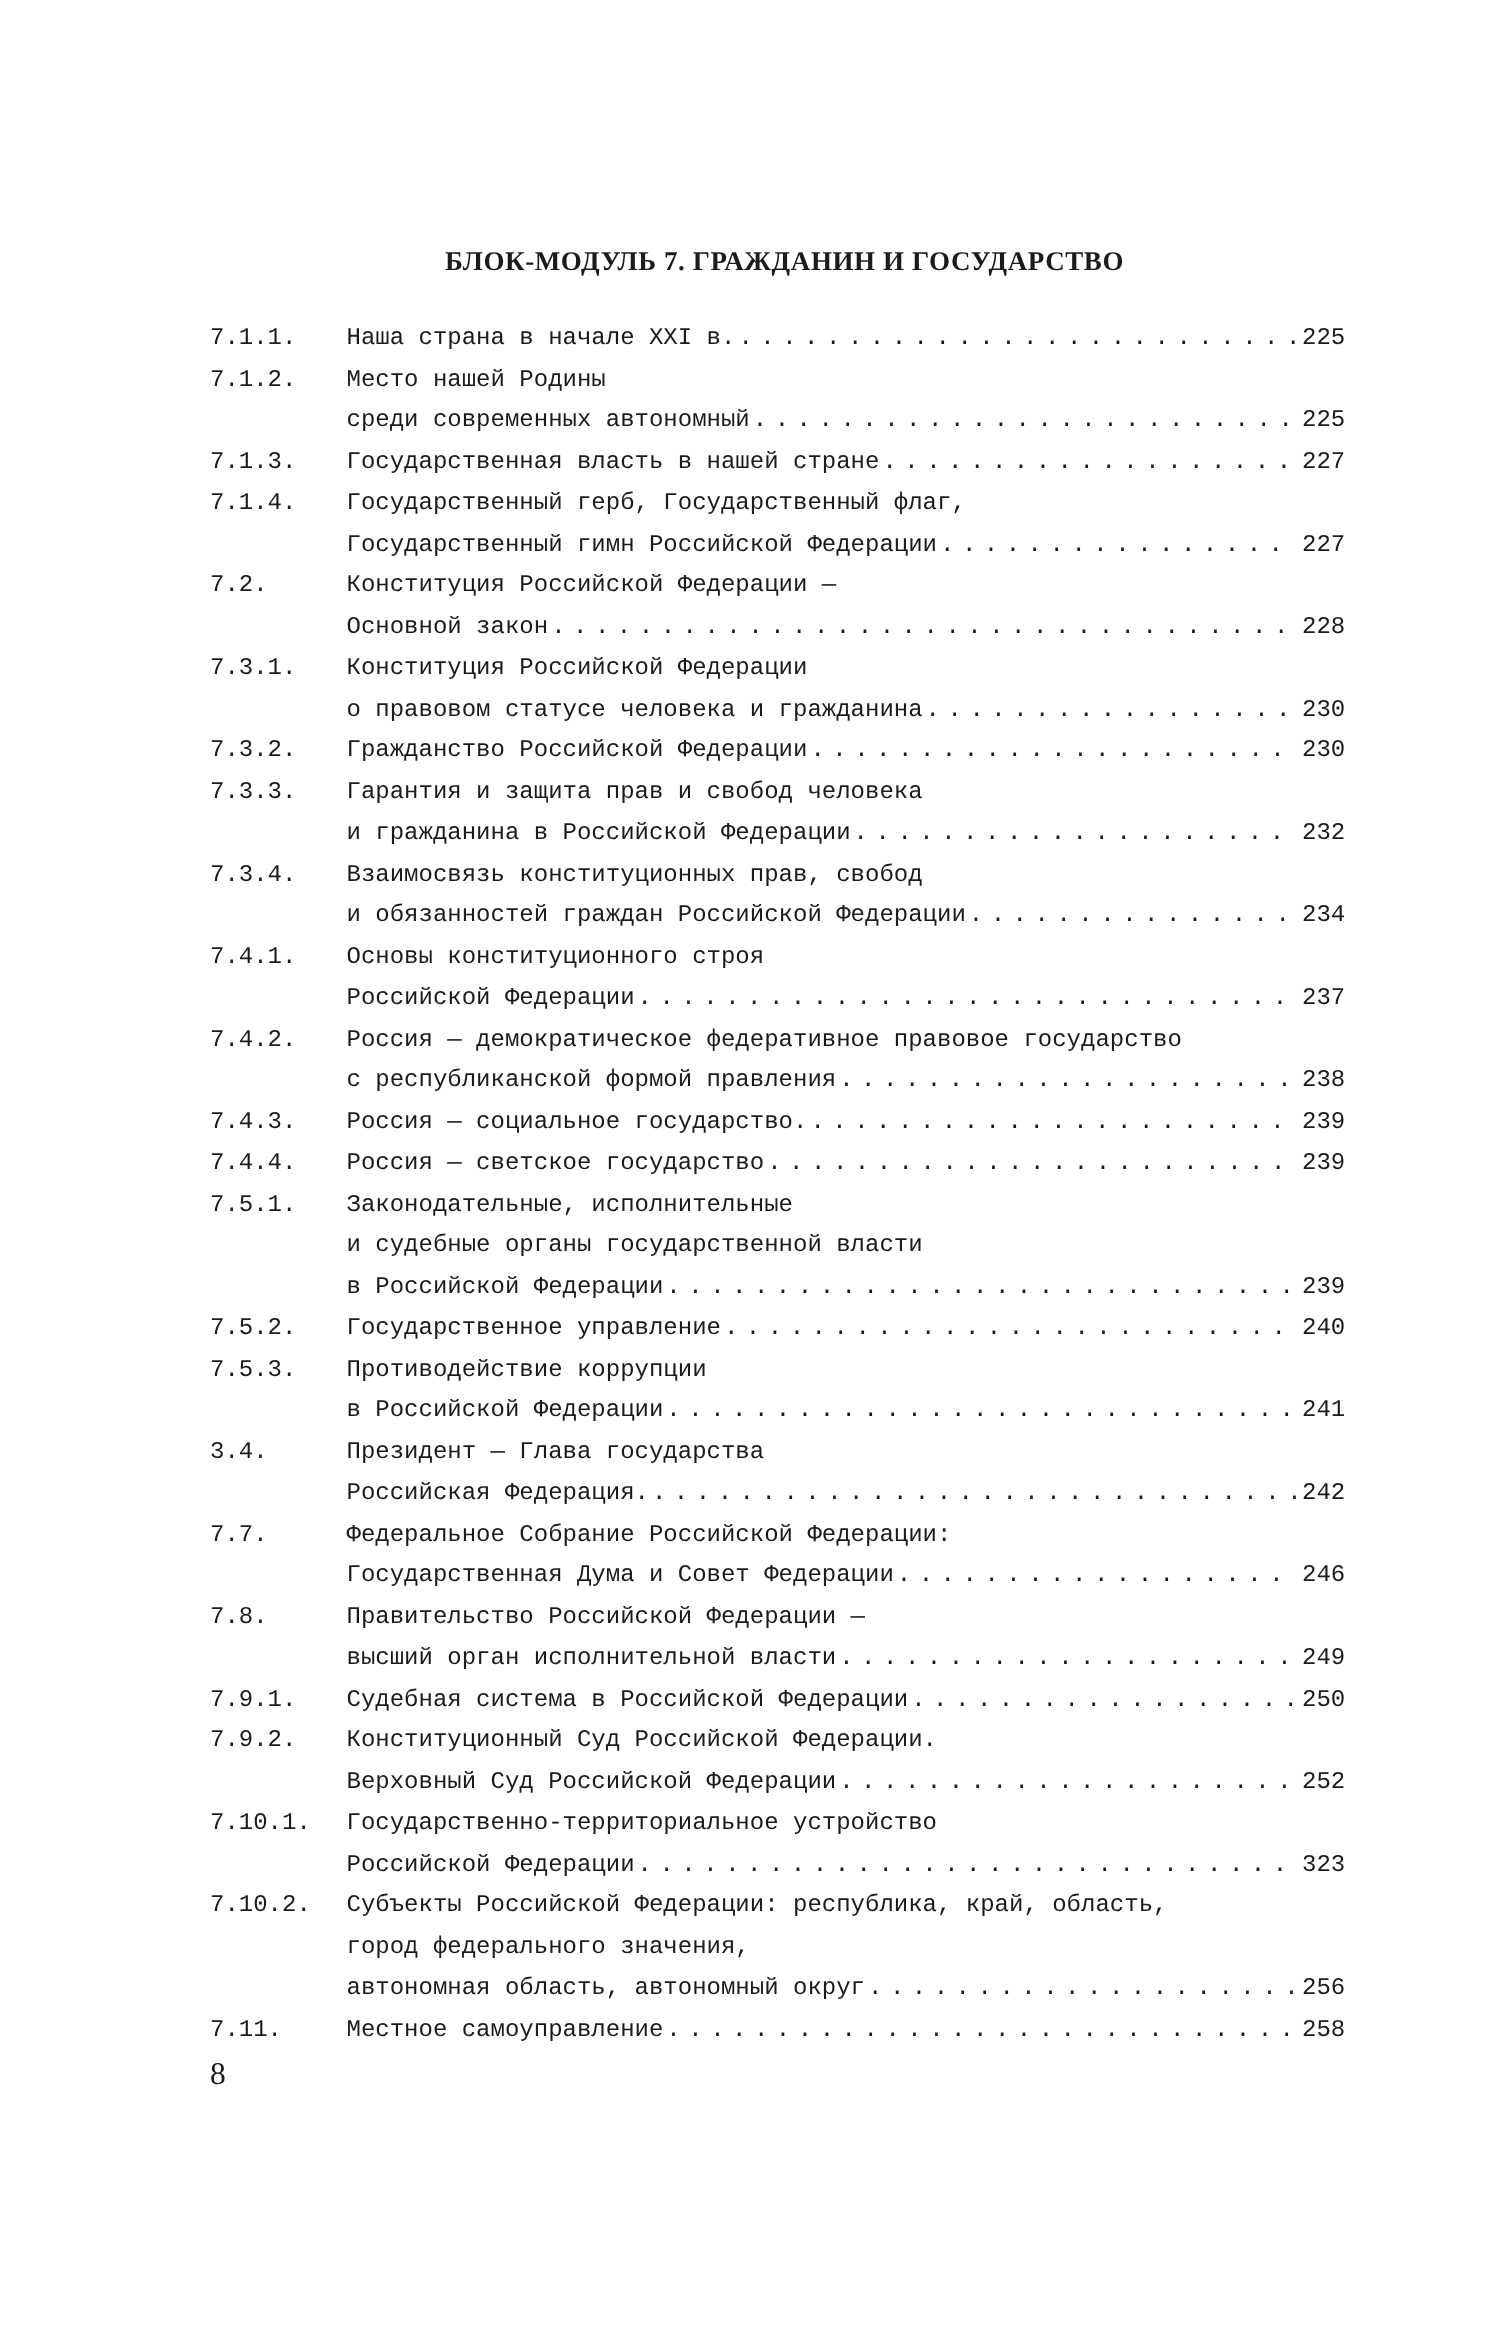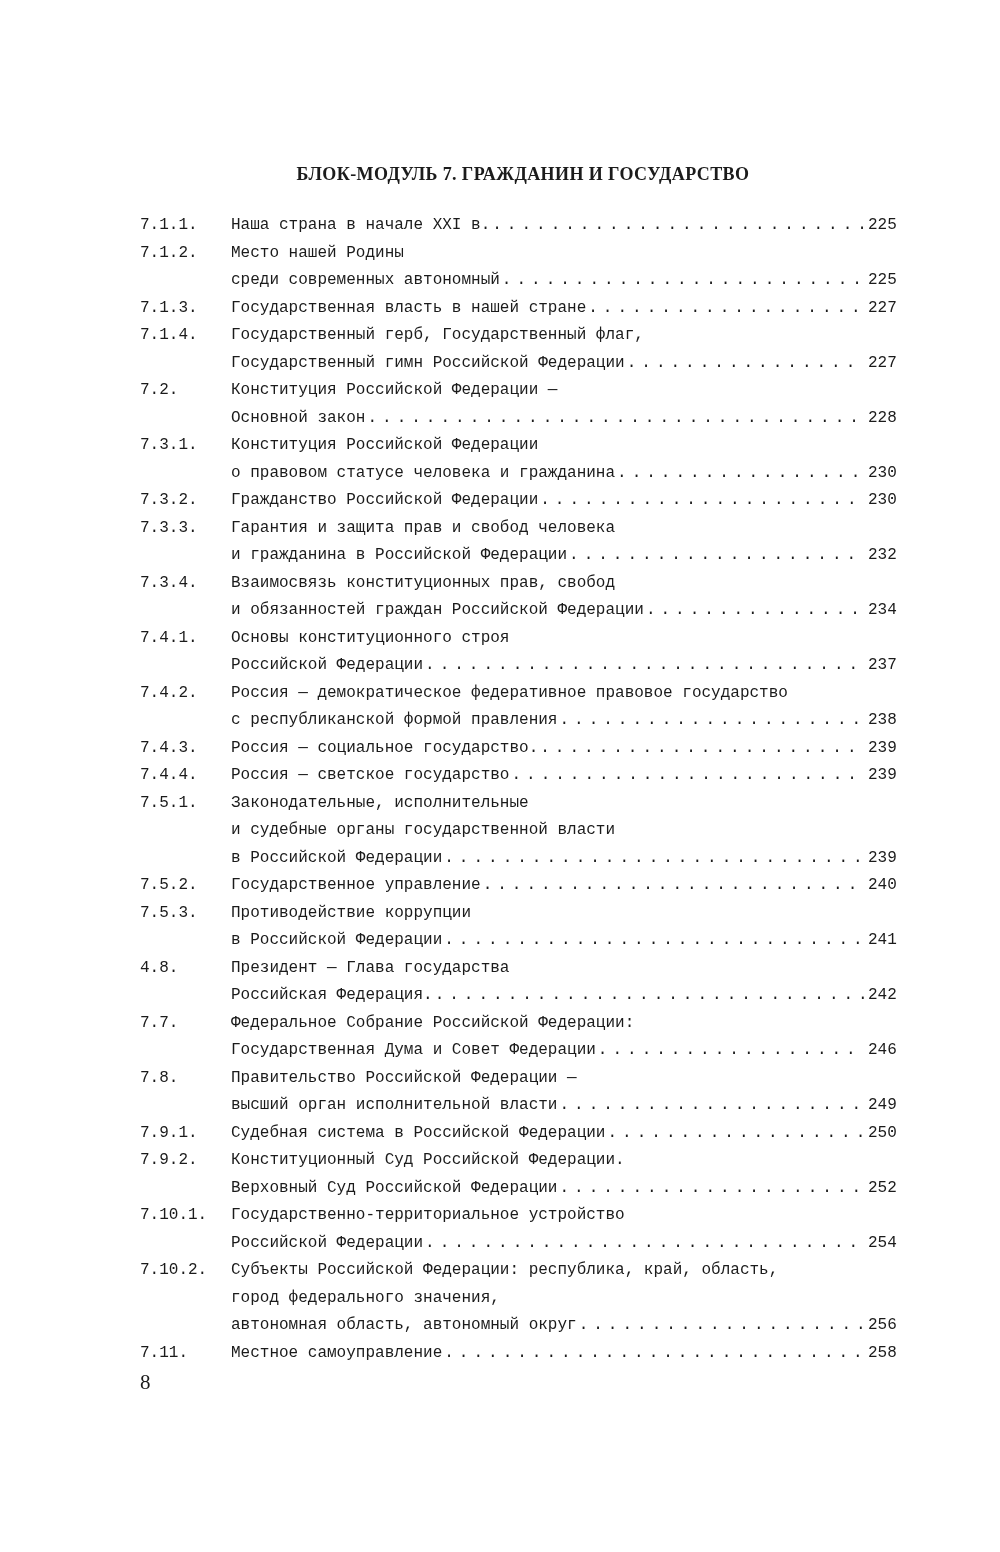--- a/index.html
+++ b/index.html
@@ -270,21 +270,21 @@
             <span class="txt">Противодействие коррупции</span>
           </div>
           <div class="tline">
             <span class="txt">в Российской Федерации</span>
             <span class="dots"></span>
             <span class="pg">241</span>
           </div>
         </div>
       </div>
       <div class="entry">
-        <div class="num">4.8.</div>
+        <div class="num">3.4.</div>
         <div class="body-lines">
           <div class="tline">
             <span class="txt">Президент — Глава государства</span>
           </div>
           <div class="tline">
             <span class="txt">Российская Федерация.</span>
             <span class="dots"></span>
             <span class="pg">242</span>
           </div>
         </div>
@@ -340,21 +340,21 @@
       </div>
       <div class="entry">
         <div class="num">7.10.1.</div>
         <div class="body-lines">
           <div class="tline">
             <span class="txt">Государственно-территориальное устройство</span>
           </div>
           <div class="tline">
             <span class="txt">Российской Федерации</span>
             <span class="dots"></span>
-            <span class="pg">254</span>
+            <span class="pg">323</span>
           </div>
         </div>
       </div>
       <div class="entry">
         <div class="num">7.10.2.</div>
         <div class="body-lines">
           <div class="tline">
             <span class="txt">Субъекты Российской Федерации: республика, край, область,</span>
           </div>
           <div class="tline">

